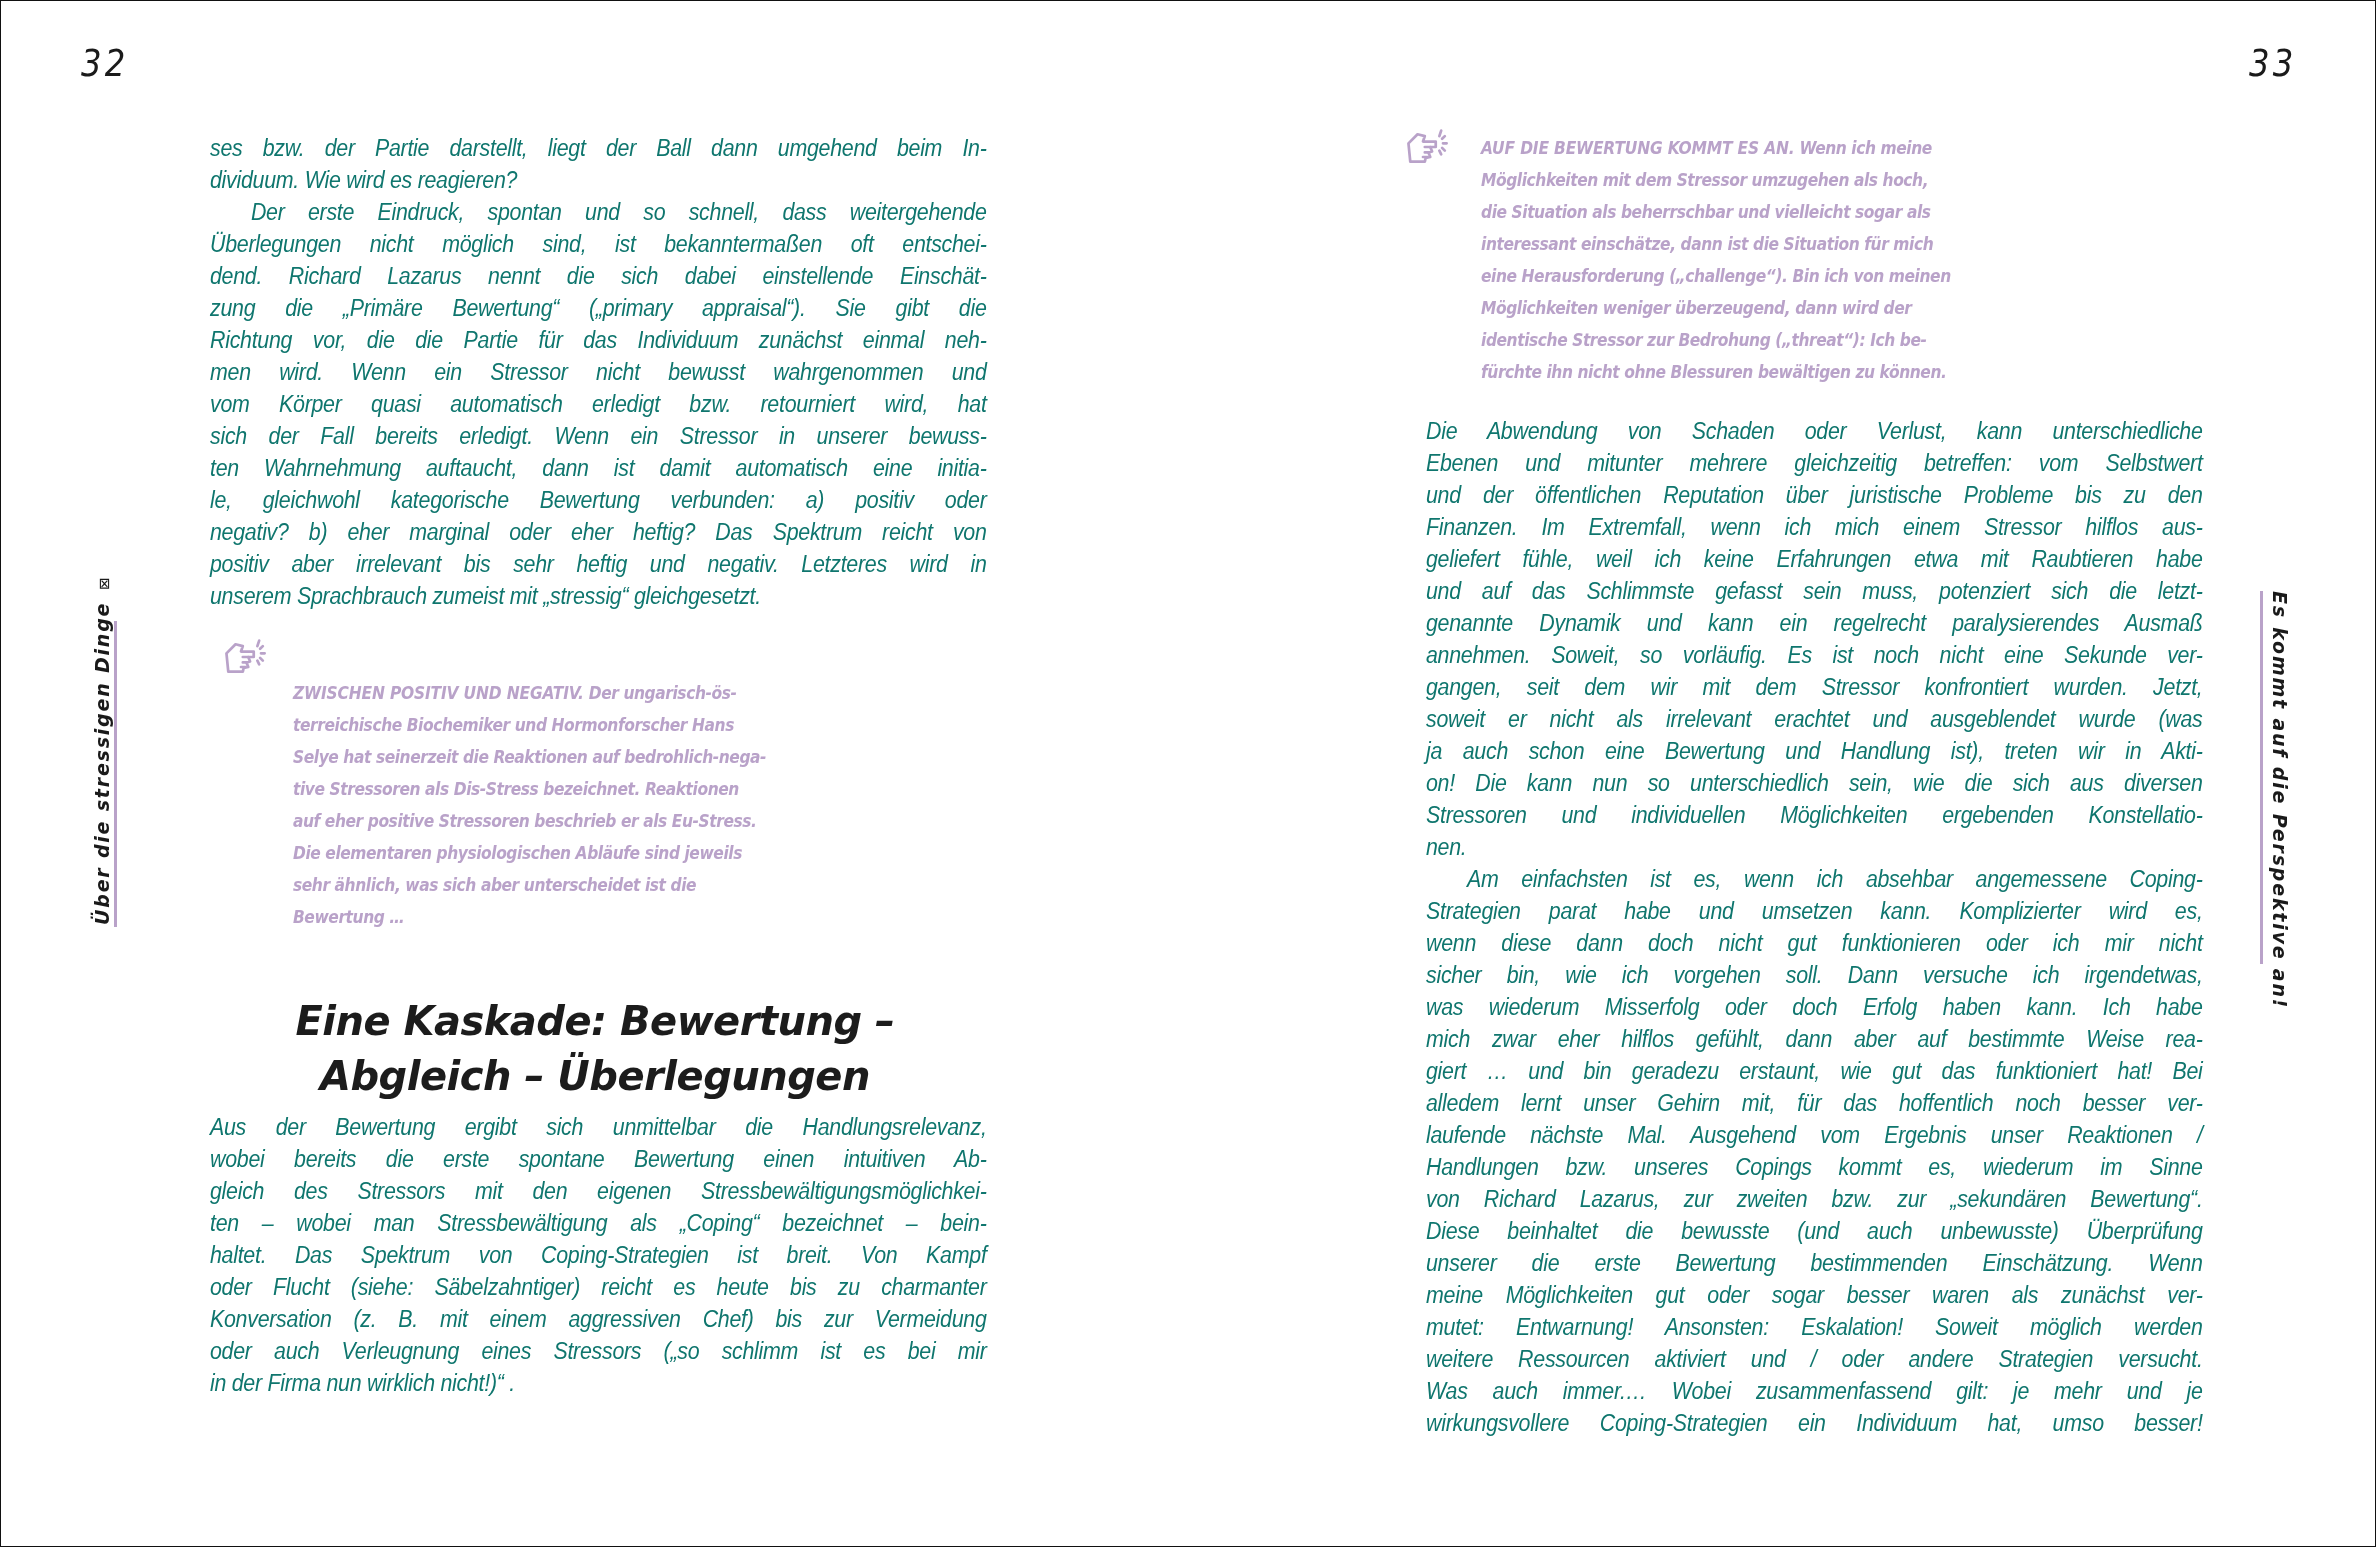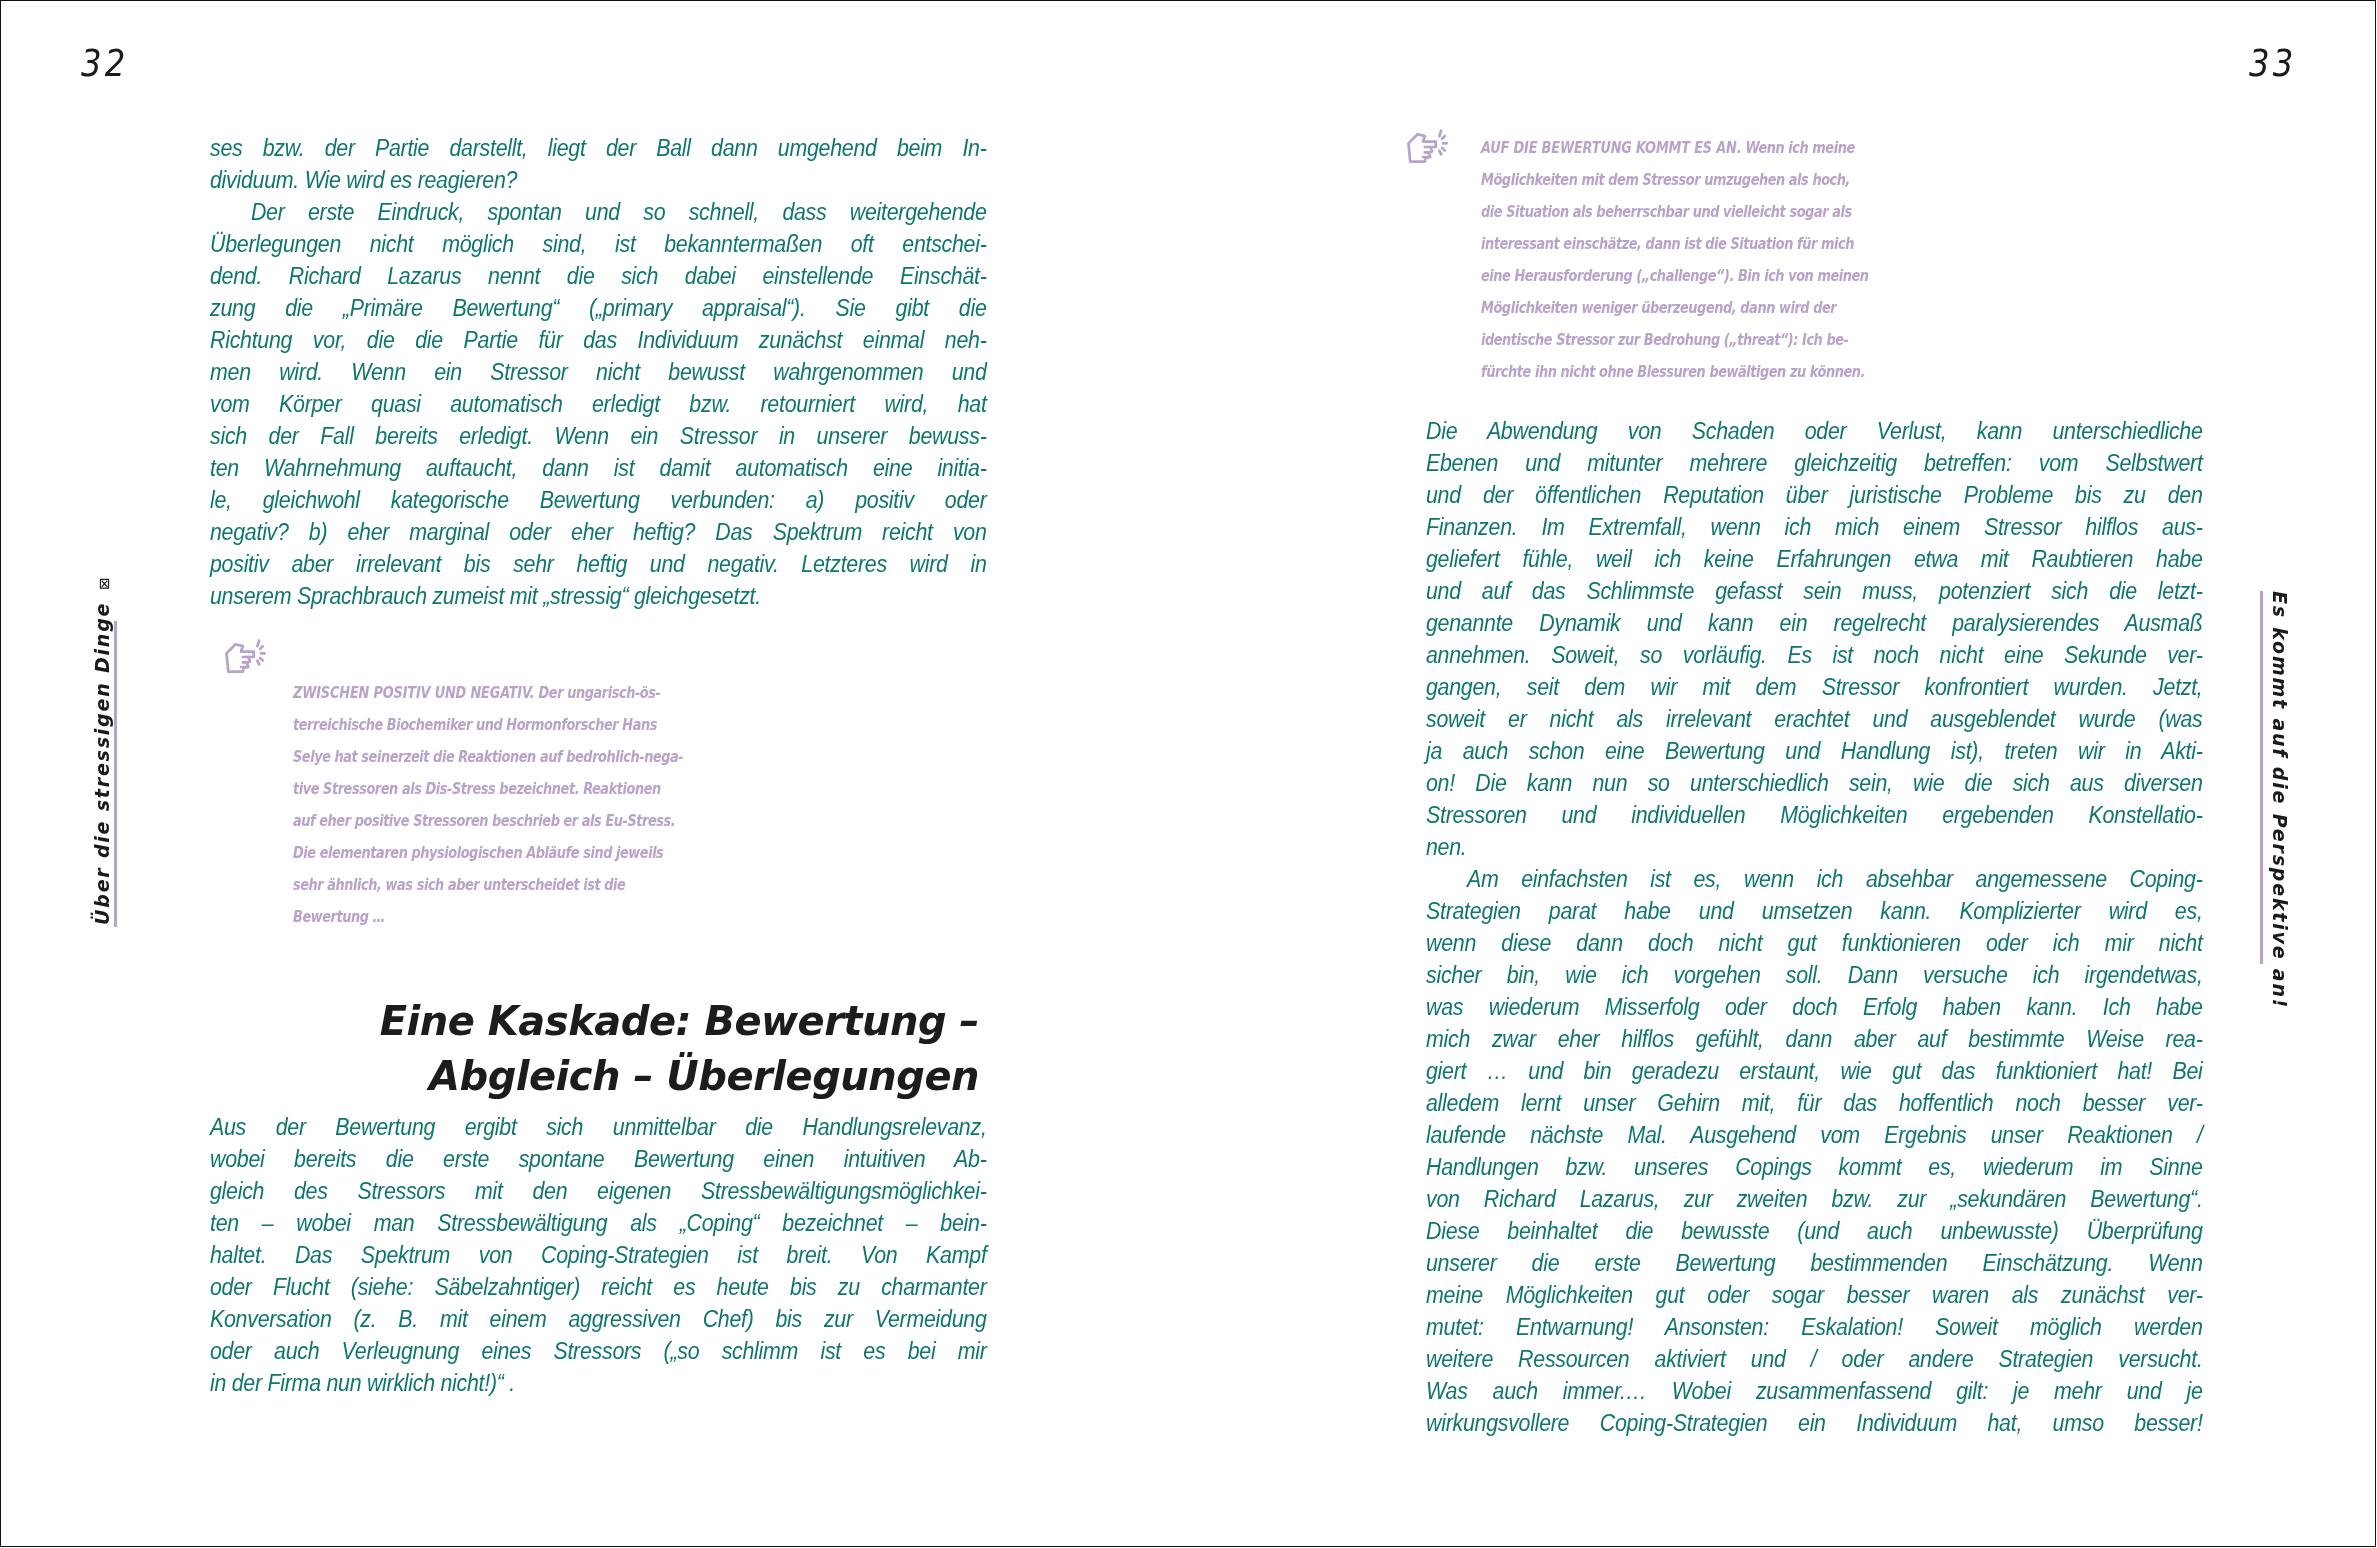--- a/index.html
+++ b/index.html
@@ -3,26 +3,26 @@
 <meta charset="utf-8">
 <style>
   html, body { margin: 0; padding: 0; background: #ffffff; }
   body { width: 2377px; height: 1549px; position: relative; overflow: hidden; }
   .frame { position: absolute; left: 0; top: 0; width: 2374px; height: 1545px; border: 1.8px solid #111; background: #fff; font-style: italic; }
   .page-num { position: absolute; top: 40px; font-family: "DejaVu Sans", sans-serif; font-weight: 200; font-size: 38px; color: #1a1a1a; letter-spacing: 3.7px; transform: scaleX(0.85); transform-origin: left top; }
   .body-block { position: absolute; width: 778px; font-family: "Liberation Sans", sans-serif; font-size: 23px; color: #0f766e; }
   .line { display: block; height: 32px; line-height: 32px; white-space: nowrap; text-align: justify; text-align-last: justify; letter-spacing: -0.3px; transform: scaleX(0.93); transform-origin: left center; width: 835px; }
   .line.last { text-align-last: left; }
   .line.indent { padding-left: 44px; width: 791px; }
-  .callout { position: absolute; font-family: "DejaVu Sans", sans-serif; font-weight: bold; font-size: 15px; color: #b9a2c9; }
+  .callout { position: absolute; font-family: "DejaVu Sans", sans-serif; font-weight: bold; font-size: 18px; color: #b9a2c9; }
   .callout .cline { display: block; height: 32px; line-height: 32px; white-space: nowrap; letter-spacing: -0.5px; transform: scaleX(0.86); transform-origin: left center; }
   .callout .lead { letter-spacing: -0.2px; }
   .hand { position: absolute; width: 60px; height: 40px; }
   .heading { position: absolute; left: 210px; width: 768px; text-align: center; font-family: "DejaVu Sans", sans-serif; font-weight: bold; font-size: 40px; color: #1c1c1c; }
-  .heading .hl { display: block; height: 55px; line-height: 55px; letter-spacing: -0.5px; text-align: right; }
+  .heading .hl { display: block; height: 55px; line-height: 55px; letter-spacing: -0.5px; }
   .side-label { position: absolute; font-family: "DejaVu Sans", sans-serif; font-weight: bold; font-size: 19px; color: #1a1a1a; letter-spacing: 1.8px; white-space: nowrap; }
   .side-rule { position: absolute; width: 2.7px; background: #b9a2c9; }
 </style>
 </head>
 <body>
 
 <div class="frame">
 
   <div>
     <div class="page-num" style="left:80px;">32</div>

